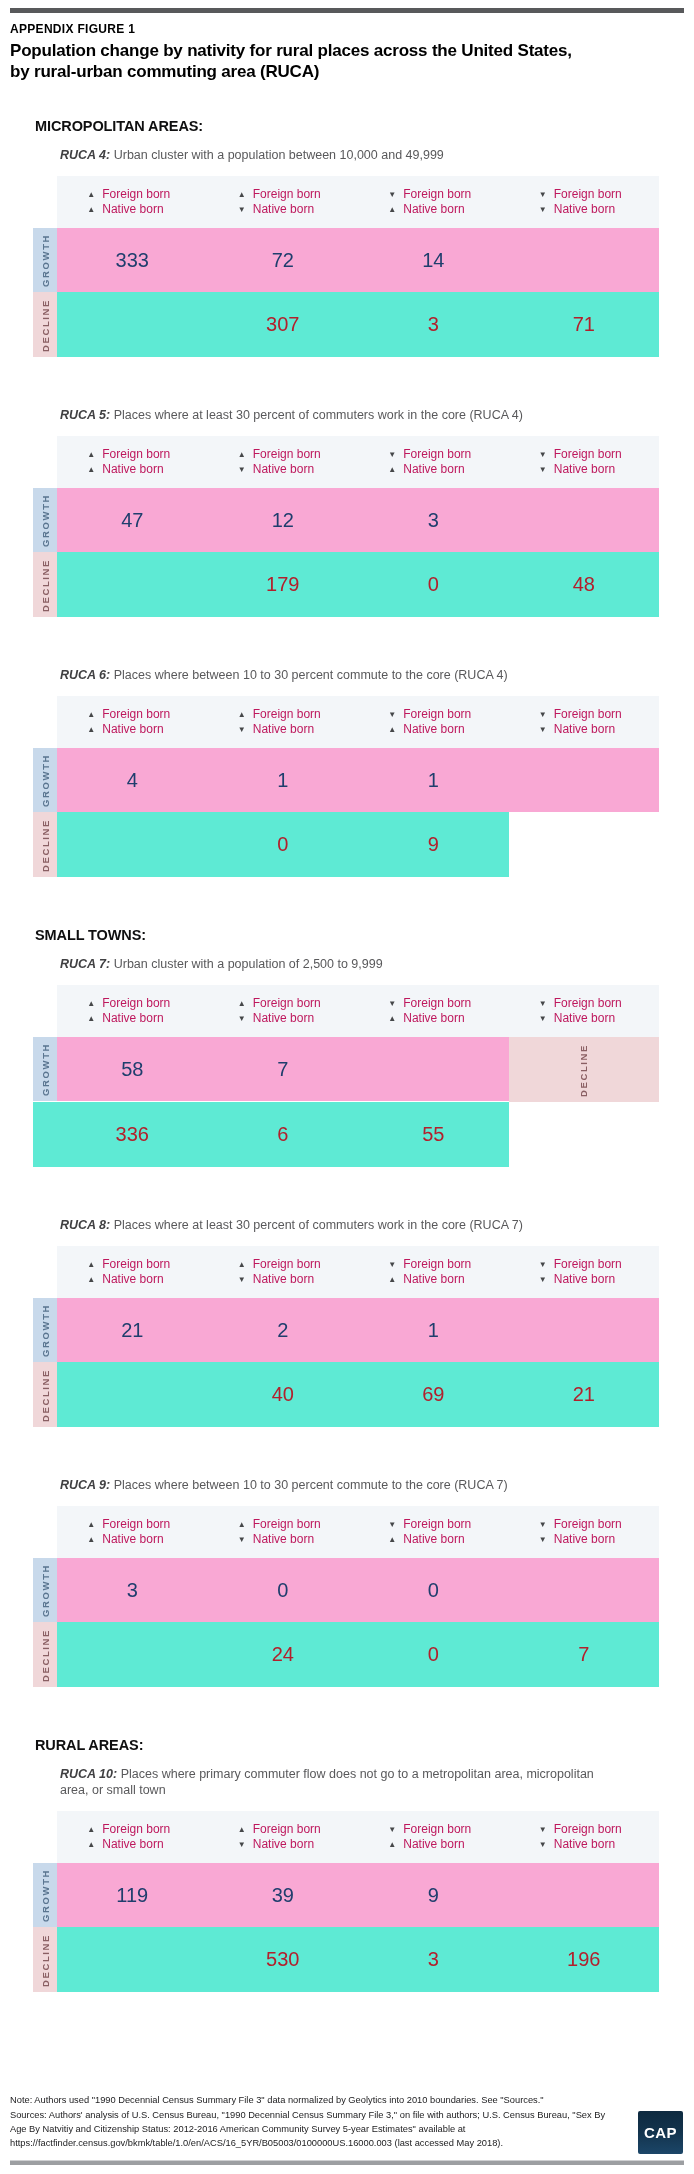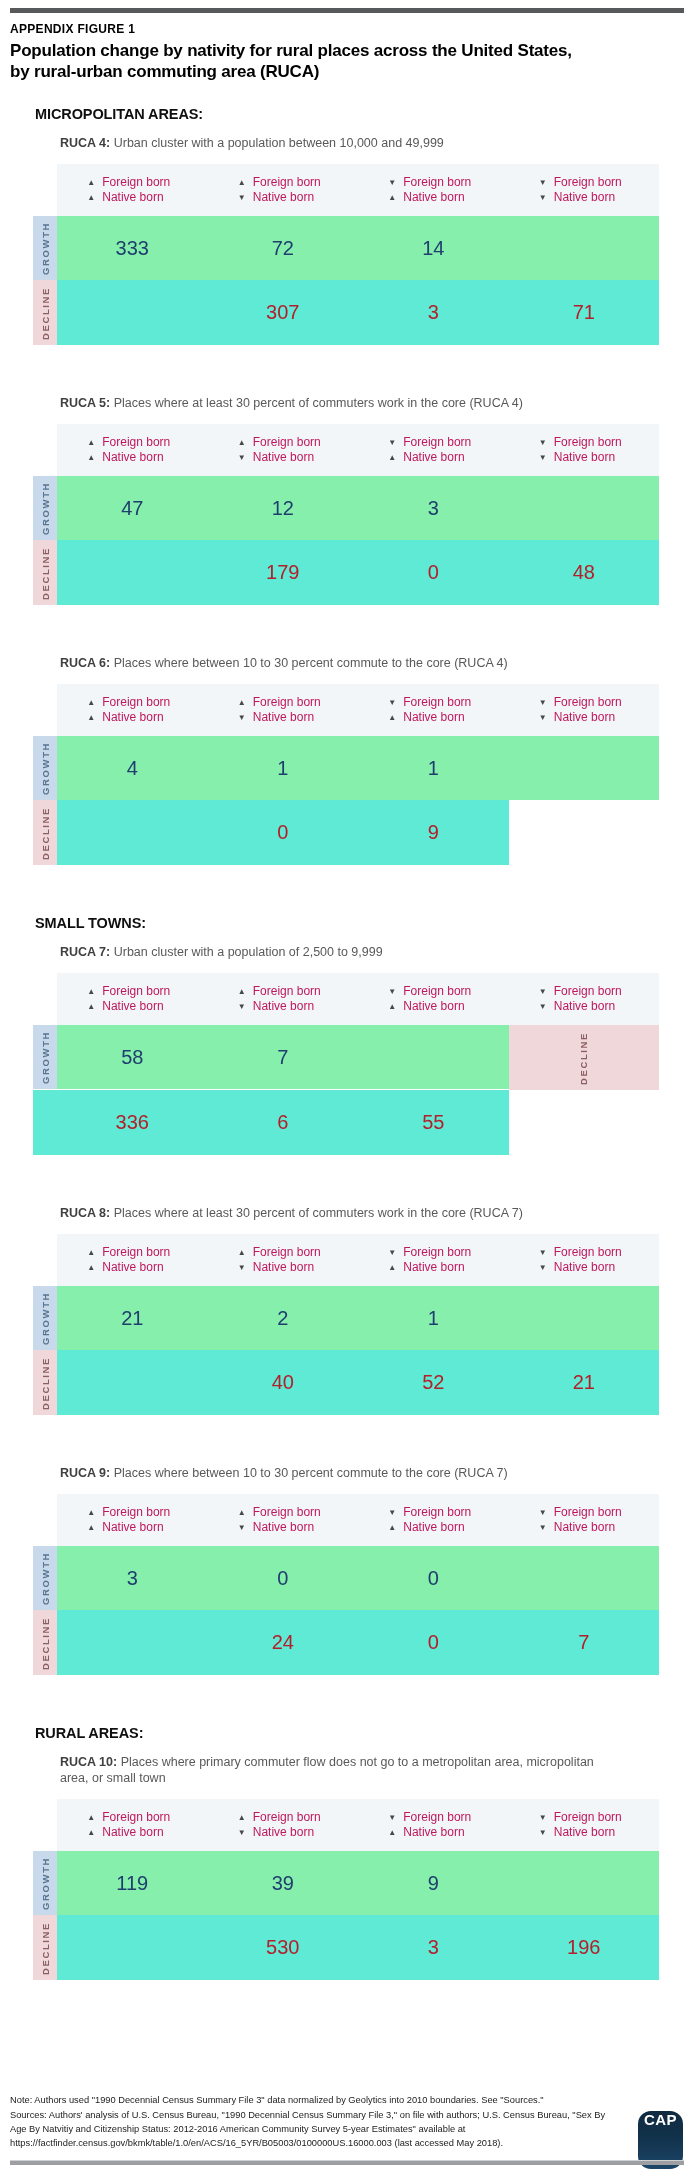--- a/index.html
+++ b/index.html
@@ -5,54 +5,54 @@
   html,body { margin:0; padding:0; background:#ffffff; }
   .page {
     position:relative; width:694px; height:2174px; box-sizing:border-box;
     padding:0 10px; background:#ffffff; overflow:hidden;
     font-family:"Liberation Sans", sans-serif; color:#1a1a1a;
   }
   .top-rule { margin-top:8px; height:5px; background:#58595b; }
   .fig-label { margin-top:9px; font-size:12px; font-weight:bold; letter-spacing:0.3px; color:#000; }
   .title { margin:5px 0 0 0; font-size:17px; line-height:1.22; font-weight:bold; color:#000; letter-spacing:-0.2px; }
 
-  #sections { margin-top:24px; }
+  #sections { margin-top:36px; }
   .section { margin-top:11px; }
   .section:first-child { margin-top:0; }
   .section-heading { margin:0 0 13px 25px; font-size:14.5px; font-weight:bold; color:#0f0f10; letter-spacing:-0.1px; }
 
   .ruca-block { margin:0 0 50px 23px; }
   .caption { margin:0 0 13px 27px; font-size:12.5px; line-height:1.28; color:#59595b; max-width:555px; }
-  .caption strong { color:#404042; font-weight:bold; }
+  .caption strong { color:#404042; font-weight:bold;font-style:italic; }
 
   .ruca-table { display:grid; grid-template-columns:24px repeat(4,1fr); width:626px; }
   .corner { height:52px; background:transparent; }
   .hcell { height:52px; background:#f3f6f9; display:flex; flex-direction:column; justify-content:center; align-items:center; }
   .hline { display:flex; align-items:center; width:90px; margin:1px 0; }
   .arrow { width:15px; font-size:8px; color:#454749; line-height:1; }
   .hlabel { font-size:12px; color:#be185d; line-height:1.15; white-space:nowrap; }
 
   .rlabel { display:flex; align-items:center; justify-content:center; }
   .rlabel.growth { height:64px; background:#c8d9eb; }
   .rlabel.decline { height:65px; background:#f0d7d9; }
   .rlabel-text { writing-mode:vertical-rl; transform:rotate(180deg); font-size:9.5px; font-weight:bold; letter-spacing:1.6px; }
   .rlabel.growth .rlabel-text { color:#5a7590; }
   .rlabel.decline .rlabel-text { color:#8a5f63; }
 
   .vcell { display:flex; align-items:center; justify-content:center; font-size:20px; }
-  .vcell.growth { height:64px; background:#86efac; color:#1f3e6d; }
+  .vcell.growth { height:64px; background:#f9a8d4; color:#1f3e6d; }
   .vcell.decline { height:65px; background:#5eead4; color:#b2202c; }
 
   .footer { position:absolute; left:10px; right:10px; top:2094px; height:80px; font-size:9.3px; color:#222224; }
   .note { position:absolute; top:0; left:0; margin:0; line-height:1.4; }
   .sources { position:absolute; top:15px; left:0; margin:0; width:612px; line-height:1.5; overflow-wrap:anywhere; }
   .cap-logo {
-    position:absolute; top:17px; right:1px; width:45px; height:58px; border-radius:13px;
+    position:absolute; top:17px; right:1px; width:45px; height:43px; border-radius:2px;
     background:linear-gradient(180deg,#0e2a40 0%,#12324b 45%,#1c4668 100%);
-    display:flex; align-items:flex-start; justify-content:center;
+    display:flex; align-items:center; justify-content:center;
   }
   .cap-logo-text { color:#ffffff; font-weight:bold; font-size:15px; letter-spacing:0.4px; }
   .bottom-rule { position:absolute; top:66px; left:0; right:0; height:4px; background:#9d9fa2; border-top:1px solid #cfd0d2; }
 </style>
 </head>
 <body>
 
 <div class="page">
   <div class="top-rule"></div>
   <div class="fig-label">APPENDIX FIGURE 1</div>
@@ -351,21 +351,21 @@
             </div>
             <div class="vcell growth">21</div>
             <div class="vcell growth">2</div>
             <div class="vcell growth">1</div>
             <div class="vcell growth"></div>
             <div class="rlabel decline">
               <span class="rlabel-text">DECLINE</span>
             </div>
             <div class="vcell decline"></div>
             <div class="vcell decline">40</div>
-            <div class="vcell decline">52</div>
+            <div class="vcell decline">69</div>
             <div class="vcell decline">21</div>
           </div>
         </div>
         <div class="ruca-block">
           <p class="caption"><strong class="caption-label">RUCA 9:</strong><span class="caption-text"> Places where between 10 to 30 percent commute to the core (RUCA 7)</span></p>
           <div class="ruca-table">
             <div class="corner"></div>
             <div class="hcell">
               <div class="hline">
                 <span class="arrow up">▲</span>

